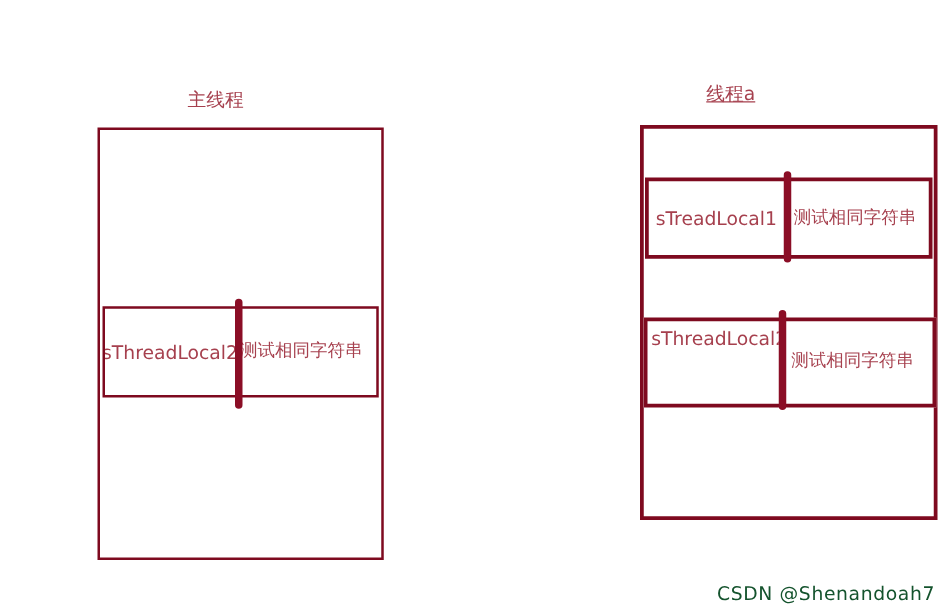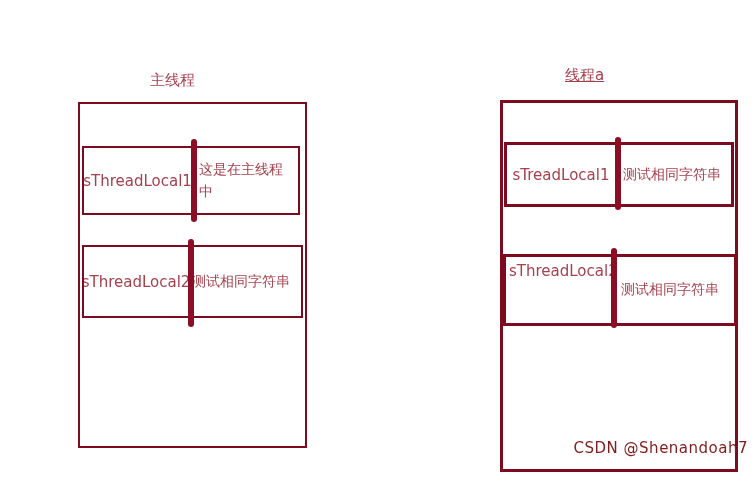--- a/index.html
+++ b/index.html
@@ -20,21 +20,21 @@
   .title-left  { left: 150px; top: 71px; }
   .title-right { left: 565px; top: 66px; text-decoration: underline; }
 
   .outer {
     position: absolute;
     border: 2px solid #7e0a1f;
     box-sizing: border-box;
     background: #ffffff;
   }
   .outer-left  { left: 78px;  top: 102px; width: 229px; height: 346px; }
-  .outer-right { left: 500px; top: 100px; width: 238px; height: 372px; border-width: 3px; }
+  .outer-right { left: 512px; top: 100px; width: 238px; height: 316px; border-width: 3px; }
 
   .entry {
     position: absolute;
     border: 2px solid #7e0a1f;
     box-sizing: border-box;
     display: flex;
     background: #ffffff;
   }
   .outer-right .entry { border-width: 3px; }
 
@@ -86,41 +86,36 @@
     word-break: break-all;
   }
   .entry-l1 .val { padding-left: 8px; }
   .entry-l2 .val { padding-left: 4px; }
   .entry-r1 .val { padding-left: 8px; }
   .entry-r2 .val { padding-left: 10px; }
 
   .watermark {
     position: absolute;
     right: 7px;
-    top: 439px;
+    top: 466px;
     font-size: 15px;
-    color: #7f1d1d;
+    color: #14532d;
     letter-spacing: 0.5px;
     white-space: nowrap;
   }
 </style>
 </head>
 <body>
 
 <div class="canvas">
 
   <div class="title title-left">主线程</div>
 
   <div class="outer outer-left">
 
-    <div class="entry entry-l1">
-      <div class="cell key">sThreadLocal1</div>
-      <div class="divider"></div>
-      <div class="cell val">这是在主线程中</div>
-    </div>
 
     <div class="entry entry-l2">
       <div class="cell key">sThreadLocal2</div>
       <div class="divider"></div>
       <div class="cell val">测试相同字符串</div>
     </div>
 
   </div>
 
   <div class="title title-right">线程a</div>

